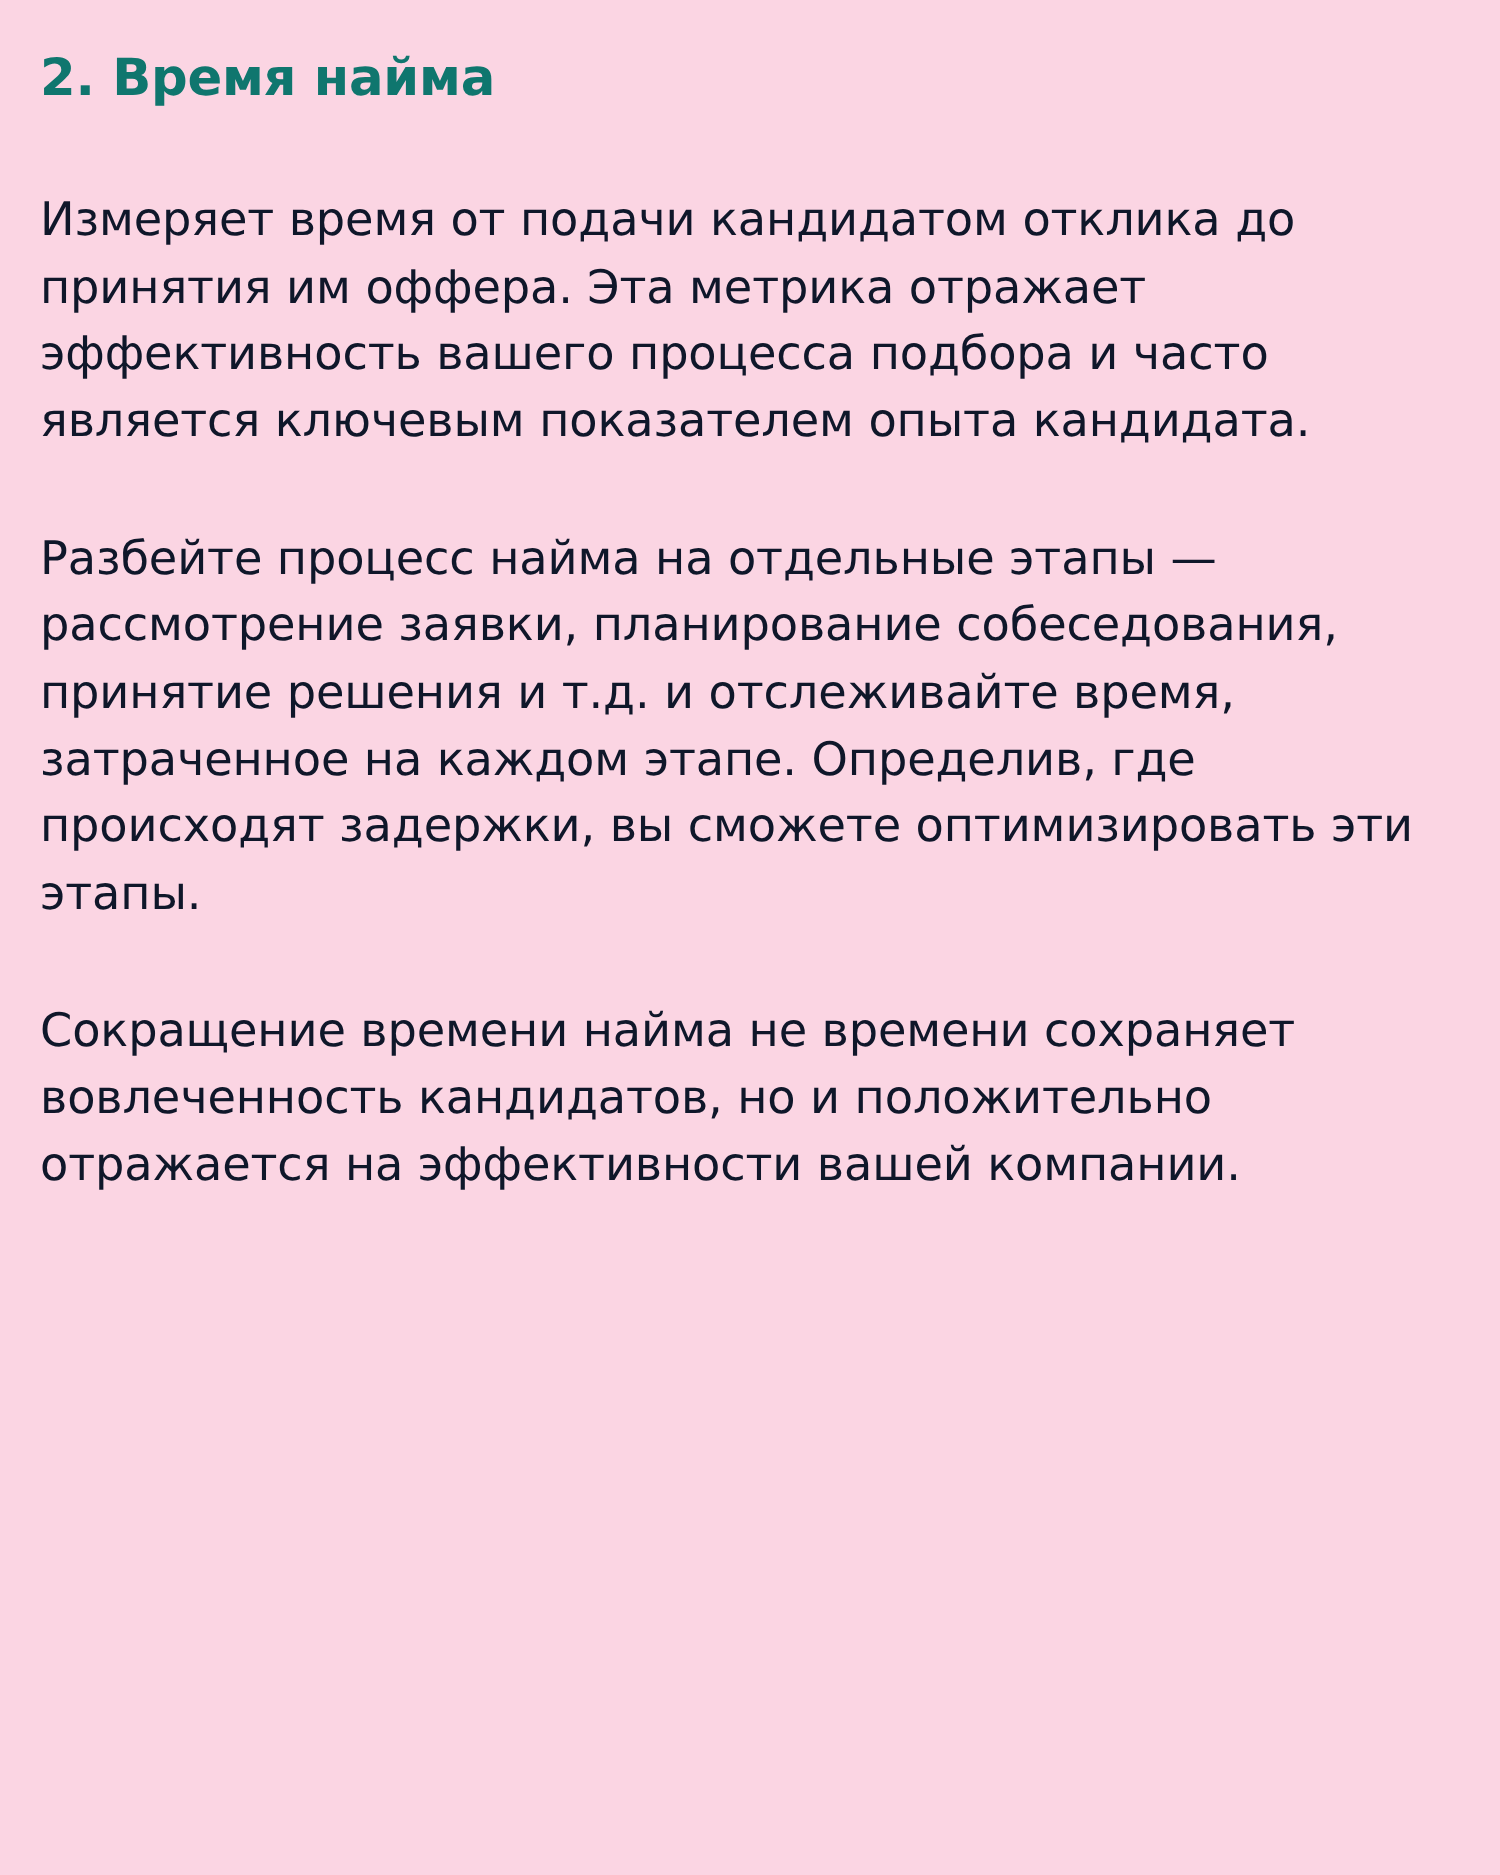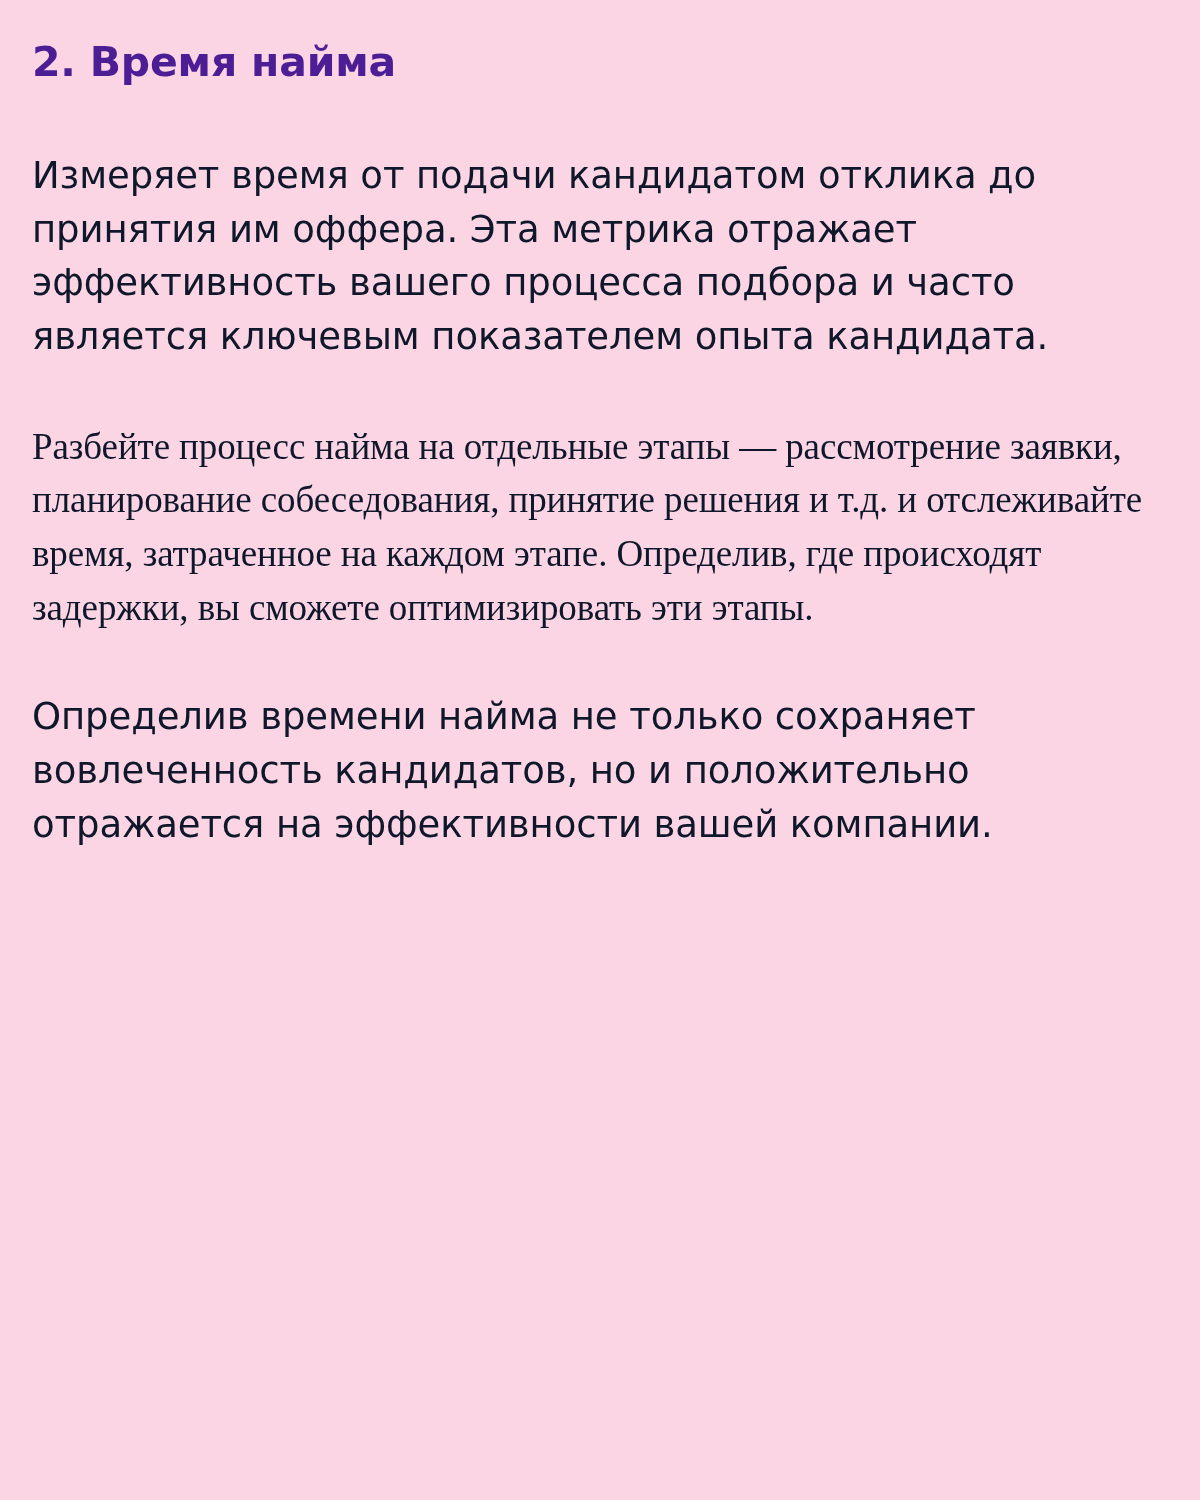--- a/index.html
+++ b/index.html
@@ -20,40 +20,40 @@
     height: 1500px;
     padding: 38px 52px 0 32px;
     background: #fbd5e3;
   }
   .doc-title {
     font-size: 41px;
     font-weight: 700;
     line-height: 1.2;
     letter-spacing: -0.2px;
     margin: 0 0 62px 0;
-    color: #4c1d95;
+    color: #0f766e;
   }
   .para {
     font-size: 37px;
     line-height: 1.45;
     margin: 0 0 56px 0;
     color: #0f172a;
     letter-spacing: -0.1px;
   }
   .para:last-child {
     margin-bottom: 0;
   }
   .p1 { max-width: 1130px; }
-  .p2 { max-width: 1120px; font-family: Liberation Serif, serif; }
+  .p2 { max-width: 1120px; }
   .p3 { max-width: 1080px; }
 </style>
 </head>
 <body>
 
 <div class="page">
   <h1 class="doc-title">2. Время найма</h1>
 
   <p class="para p1">Измеряет время от подачи кандидатом отклика до принятия им оффера. Эта метрика отражает эффективность вашего процесса подбора и часто является ключевым показателем опыта кандидата.</p>
 
   <p class="para p2">Разбейте процесс найма на отдельные этапы — рассмотрение заявки, планирование собеседования, принятие решения и т.д. и отслеживайте время, затраченное на каждом этапе. Определив, где происходят задержки, вы сможете оптимизировать эти этапы.</p>
 
-  <p class="para p3">Определив времени найма не только сохраняет вовлеченность кандидатов, но и положительно отражается на эффективности вашей компании.</p>
+  <p class="para p3">Сокращение времени найма не времени сохраняет вовлеченность кандидатов, но и положительно отражается на эффективности вашей компании.</p>
 </div>
 
 </body></html>

